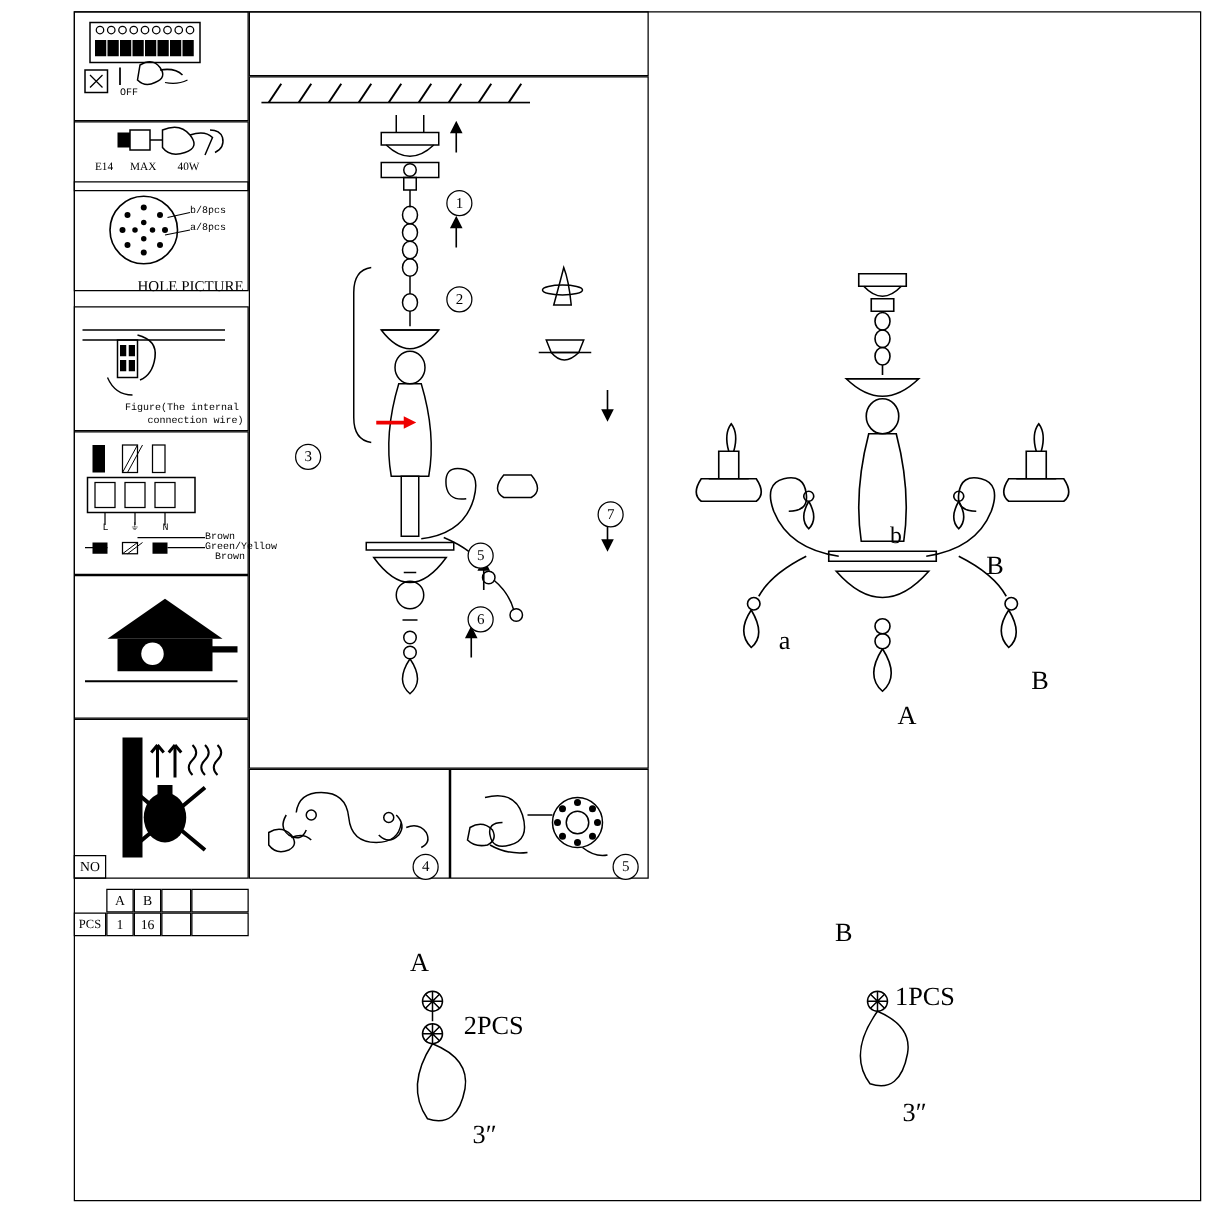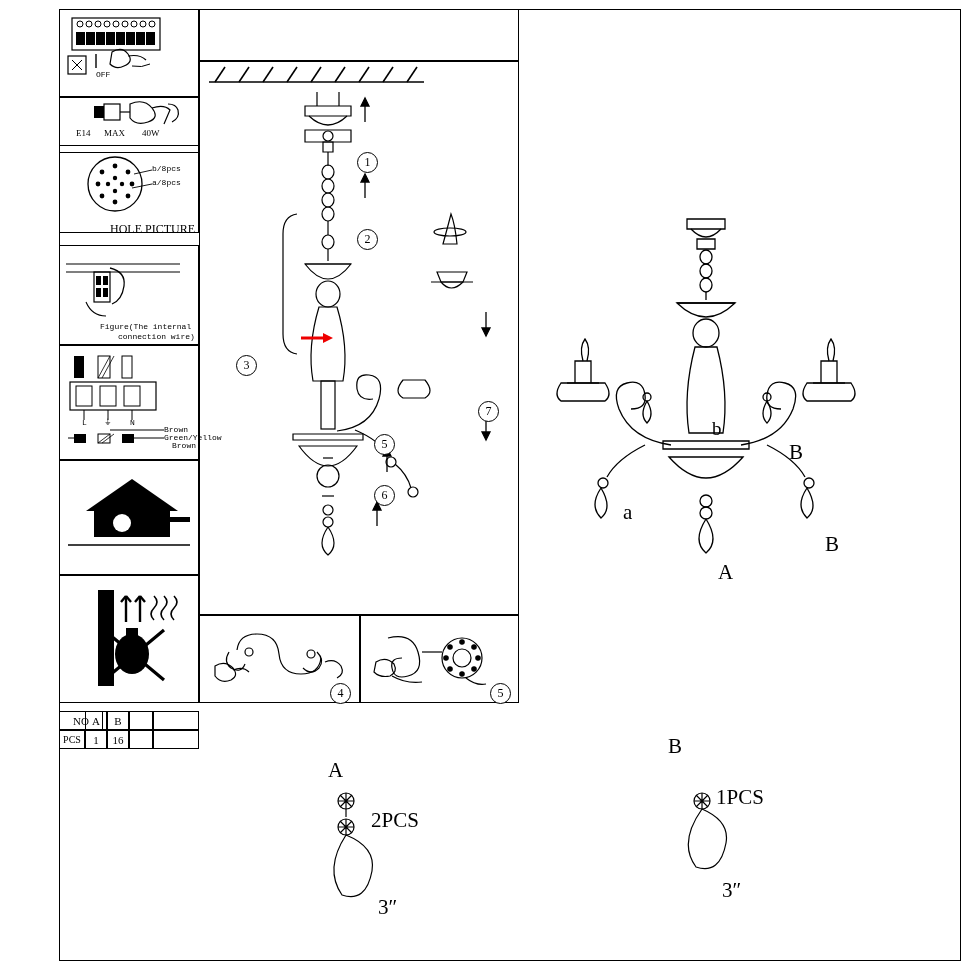--- a/index.html
+++ b/index.html
@@ -401,21 +401,21 @@
       <circle cx="222" cy="192" r="4"></circle>
     </g>
   </svg>
 
   <div class="t big" style="left:623px;top:500px;">a</div>
   <div class="t mid" style="left:712px;top:418px;">b</div>
   <div class="t big" style="left:718px;top:560px;">A</div>
   <div class="t big" style="left:789px;top:440px;">B</div>
   <div class="t big" style="left:825px;top:532px;">B</div>
 
-  <div class="tcell" style="left:59px;top:711px;width:44px;height:19px;">NO</div>
+  <div class="tcell" style="left:59px;top:684px;width:26px;height:19px;">NO</div>
   <div class="tcell" style="left:85px;top:711px;width:22px;height:19px;">A</div>
   <div class="tcell" style="left:107px;top:711px;width:22px;height:19px;">B</div>
   <div class="tcell" style="left:129px;top:711px;width:24px;height:19px;"></div>
   <div class="tcell" style="left:153px;top:711px;width:46px;height:19px;"></div>
 
   <div class="tcell" style="left:59px;top:730px;width:26px;height:19px;font-size:10px;">PCS</div>
   <div class="tcell" style="left:85px;top:730px;width:22px;height:19px;">1</div>
   <div class="tcell" style="left:107px;top:730px;width:22px;height:19px;">16</div>
   <div class="tcell" style="left:129px;top:730px;width:24px;height:19px;"></div>
   <div class="tcell" style="left:153px;top:730px;width:46px;height:19px;"></div>

